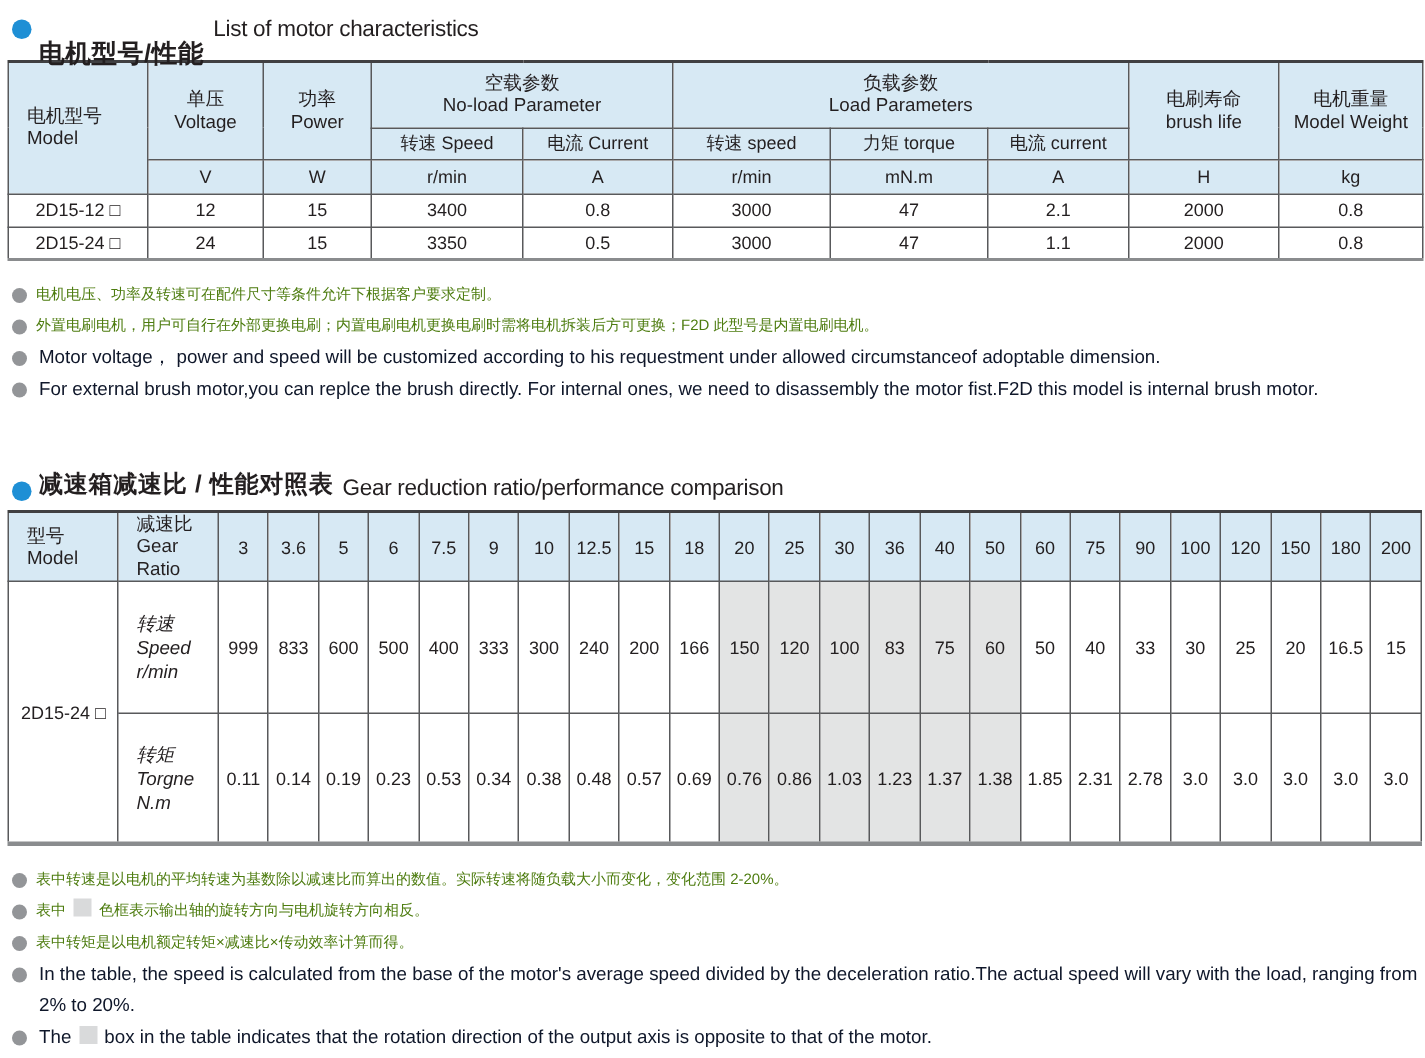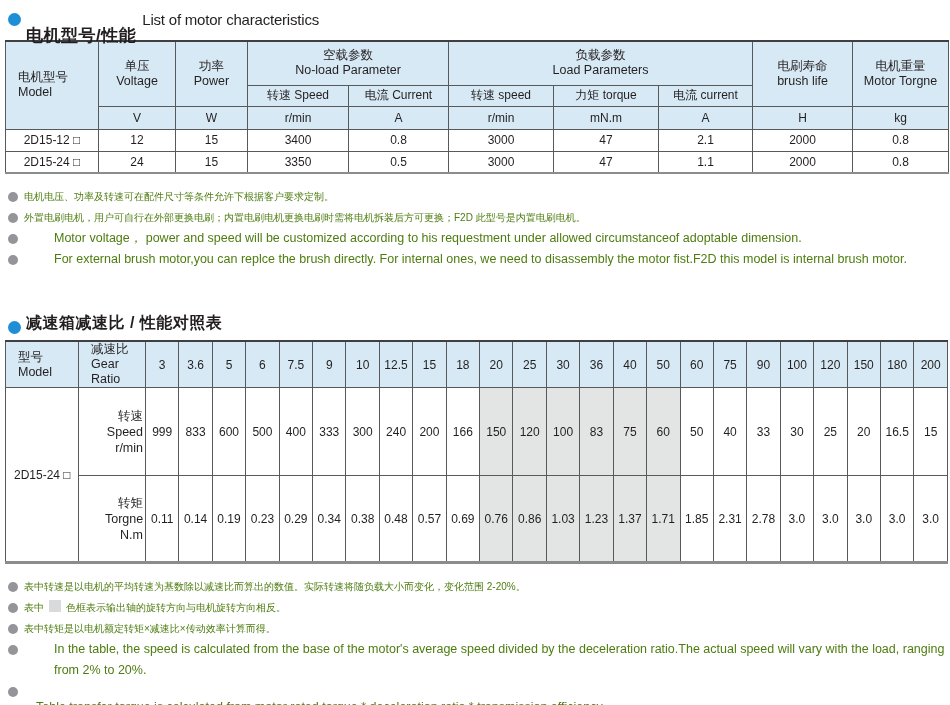--- a/index.html
+++ b/index.html
@@ -27,34 +27,34 @@
   .l{display:block;line-height:15px;font-size:12.5px;}
   .l.en{font-size:12.5px;}
   .left{text-align:left;padding-left:12px;}
   #motor-table tr.gh{height:44px;}
   #motor-table tr.sh{height:21px;}
   #motor-table tr.uh{height:23px;}
   #motor-table tr.dr{height:22px;}
   #gear-table thead tr{height:46px;padding-left:43px;}
   #gear-table tr.speed-row{height:88px;}
   #gear-table tr.torque-row{height:87px;}
-  #gear-table .label-cell{text-align:right;padding-left:26px;}
+  #gear-table .label-cell{text-align:left;padding-left:12px;font-style:italic;}
   #gear-table .label-cell .l{line-height:16px;font-size:12.5px;}
   #gear-table td.shaded, #gear-table th.shaded{background:#e3e4e4;}
   .model-cell{text-align:left;padding-left:8px;font-size:12px;}
 
   
   .notes{margin:12px 0 0 8px;}
   .notes.bottom{margin-top:12px;}
   .note{display:flex;align-items:flex-start;line-height:21px;}
   .note .bullet{width:10px;height:10px;border-radius:50%;background:#939598;
                 flex:none;margin:6px 6px 0 0;}
   .note.en .bullet{margin-right:8px;}
   .note .txt{font-size:10px;color:#4d7c0f;}
-  .note.en .txt{font-size:12.5px;color:#4d7c0f;margin-left:28px;}
+  .note.en .txt{font-size:12.5px;color:#0f172a;}
   .swatch{display:inline-block;width:12px;height:12px;background:#d9dadb;
           margin:0 5px;vertical-align:-1px;}
 </style>
 </head>
 <body>
 
 <div class="section-title">
   <span class="dot"></span>
   <span class="t-zh">电机型号/性能</span>
   <span class="t-en">List of motor characteristics</span>
@@ -94,21 +94,21 @@
       <th class="hd" colspan="3">
         <span class="l">负载参数</span>
         <span class="l en">Load Parameters</span>
       </th>
       <th class="hd" rowspan="2">
         <span class="l">电刷寿命</span>
         <span class="l en">brush life</span>
       </th>
       <th class="hd" rowspan="2">
         <span class="l">电机重量</span>
-        <span class="l en">Motor Torgne</span>
+        <span class="l en">Model Weight</span>
       </th>
     </tr>
     <tr class="sh">
       <th class="hd">转速 Speed</th>
       <th class="hd">电流 Current</th>
       <th class="hd">转速 speed</th>
       <th class="hd">力矩 torque</th>
       <th class="hd">电流 current</th>
     </tr>
     <tr class="uh">
@@ -164,20 +164,21 @@
   </div>
   <div class="note en">
     <span class="bullet"></span>
     <span class="txt">For external brush motor,you can replce the brush directly. For internal ones, we need to disassembly the motor fist.F2D this model is internal brush motor.</span>
   </div>
 </div>
 
 <div class="section-title second">
   <span class="dot"></span>
   <span class="t-zh">减速箱减速比 / 性能对照表</span>
+  <span class="t-en">Gear reduction ratio/performance comparison</span>
 </div>
 
 <table id="gear-table">
   <colgroup>
     <col style="width:73px">
       <col style="width:67px">
   </colgroup>
   <thead>
     <tr id="ratio-row">
       <th class="hd left">
@@ -250,32 +251,32 @@
     <tr id="torque-row" class="torque-row">
       <td class="label-cell">
         <span class="l">转矩</span>
         <span class="l">Torgne</span>
         <span class="l">N.m</span>
       </td>
     <td>0.11</td>
         <td>0.14</td>
         <td>0.19</td>
         <td>0.23</td>
-        <td>0.29</td>
+        <td>0.53</td>
         <td>0.34</td>
         <td>0.38</td>
         <td>0.48</td>
         <td>0.57</td>
         <td>0.69</td>
         <td class="shaded">0.76</td>
         <td class="shaded">0.86</td>
         <td class="shaded">1.03</td>
         <td class="shaded">1.23</td>
         <td class="shaded">1.37</td>
-        <td class="shaded">1.71</td>
+        <td class="shaded">1.38</td>
         <td>1.85</td>
         <td>2.31</td>
         <td>2.78</td>
         <td>3.0</td>
         <td>3.0</td>
         <td>3.0</td>
         <td>3.0</td>
         <td>3.0</td>
       </tr>
   </tbody>
@@ -293,18 +294,19 @@
   <div class="note zh">
     <span class="bullet"></span>
     <span class="txt">表中转矩是以电机额定转矩×减速比×传动效率计算而得。</span>
   </div>
   <div class="note en">
     <span class="bullet"></span>
     <span class="txt">In the table, the speed is calculated from the base of the motor's average speed  divided by the deceleration ratio.The actual speed will vary with the load, ranging from 2% to 20%.</span>
   </div>
   <div class="note en">
     <span class="bullet"></span>
+    <span class="txt"><span>The</span><span class="swatch"></span><span>box in the table indicates that the rotation direction of the output axis is opposite to that of the motor.</span></span>
   </div>
   <div class="note en">
 
     <span class="txt">Table transfer torque is calculated from motor rated torque * deceleration ratio * transmission efficiency.</span>
   </div>
 </div>
 
 </body></html>

